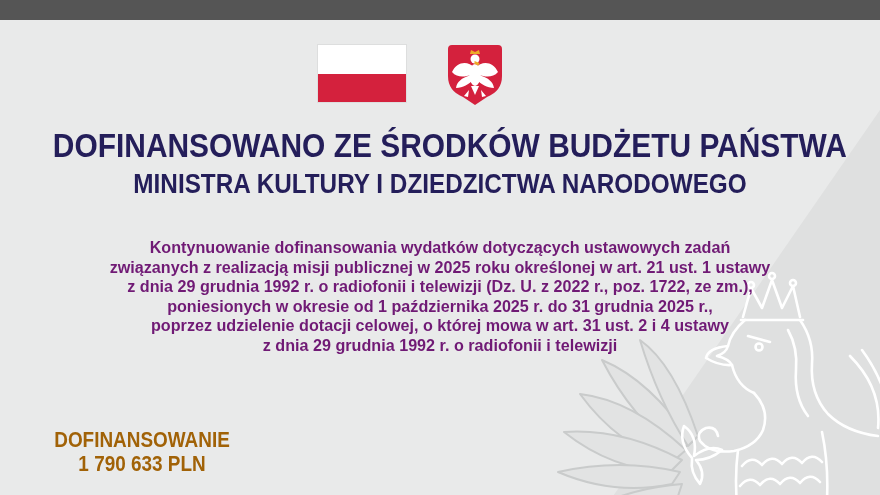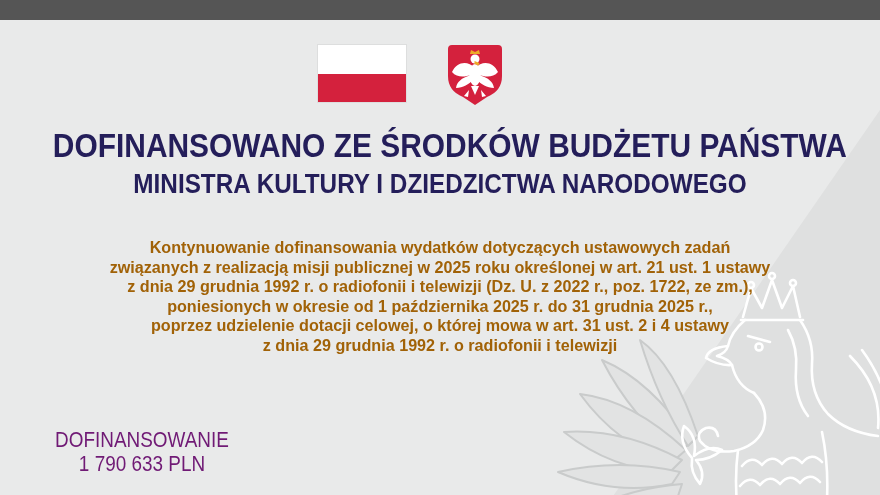--- a/index.html
+++ b/index.html
@@ -66,35 +66,35 @@
     transform-origin: 50% 50%;
     white-space: nowrap;
   }
   .body-text {
     position: absolute;
     left: 0; top: 218px;
     width: 880px;
     text-align: center;
     font-size: 17px;
     font-weight: bold;
-    color: #a16207;
+    color: #701a75;
     line-height: 19.5px;
   }
   .body-text .line {
     transform: scaleX(0.95);
     transform-origin: 50% 50%;
     white-space: nowrap;
   }
   .info-block {
     position: absolute;
     top: 409px;
     text-align: center;
     font-size: 21.5px;
-    font-weight: normal;
-    color: #701a75;
+    font-weight: bold;
+    color: #a16207;
     line-height: 23.5px;
   }
   .info-block > div {
     transform: scaleX(0.88);
     transform-origin: 50% 50%;
     white-space: nowrap;
   }
   .funding-block { left: 12px;  width: 260px; }
   .signing-block { left: 258px; width: 280px; }
 </style>

